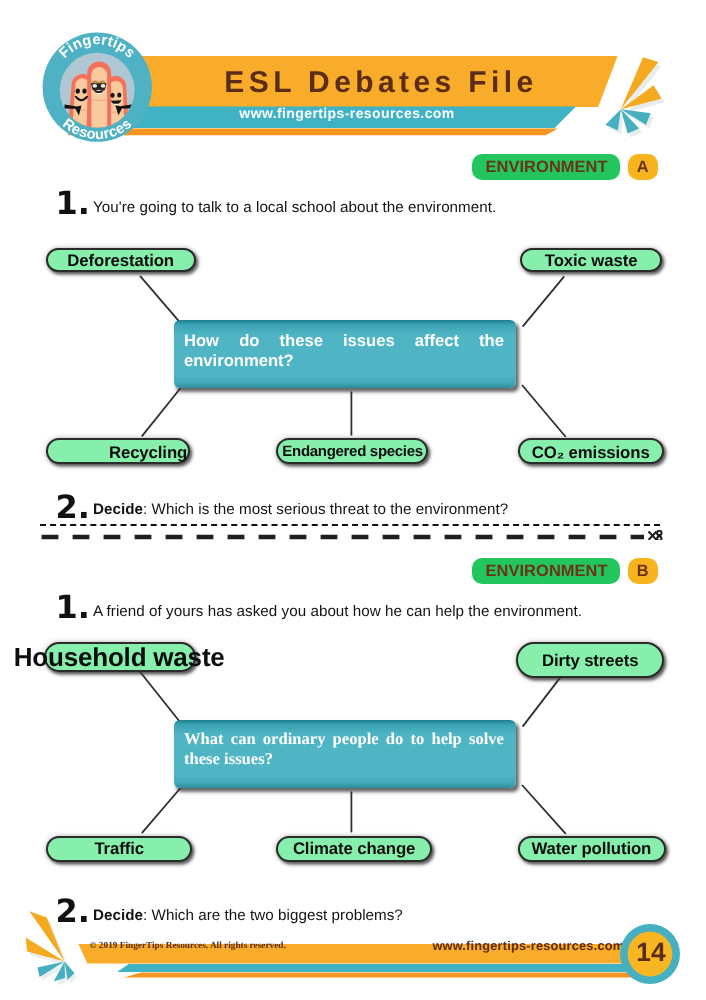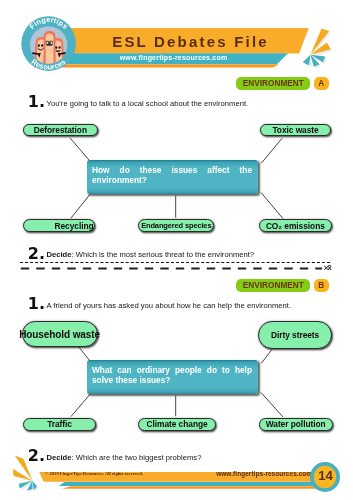--- a/index.html
+++ b/index.html
@@ -15,21 +15,21 @@
      clip-path:polygon(0 0,100% 0,97.5% 100%,0 100%);}
   .hdr-title{position:absolute;left:0;top:33.2px;width:381px;text-align:center;font-size:15px;
      font-weight:bold;color:#5B2D18;letter-spacing:2.2px;}
   .hdr-site{position:absolute;left:0;top:54.3px;width:347px;text-align:center;font-size:7px;
      font-weight:bold;color:#fff;letter-spacing:.2px;}
 
   .logo{position:absolute;left:20.7px;top:15.5px;width:55.2px;height:55.2px;}
   .burst{position:absolute;left:296px;top:18px;width:52px;height:54px;}
 
   
-  .tag{position:absolute;background:#84cc16;border-radius:5px;color:#6B3416;font-weight:bold;font-size:8.2px;
+  .tag{position:absolute;background:#22c55e;border-radius:5px;color:#6B3416;font-weight:bold;font-size:8.2px;
        letter-spacing:.05px;display:flex;align-items:center;justify-content:center;height:12.8px;}
   .tagL{position:absolute;background:#F8B41F;border-radius:5px;color:#6B3416;font-weight:bold;font-size:8.2px;
        display:flex;align-items:center;justify-content:center;height:12.8px;width:15.6px;}
 
   
   .qnum{position:absolute;font-size:16px;font-weight:bold;color:#111;font-family:"DejaVu Sans",sans-serif;line-height:1;}
   .qtxt{position:absolute;font-size:7.6px;color:#141414;line-height:1;letter-spacing:0.02px;}
   .qtxt b{font-weight:bold;}
 
   
@@ -194,23 +194,23 @@
     <b>Decide</b><span>: Which are the two biggest problems?</span>
   </div>
 
   <svg class="links">
     <line x1="70" y1="335.9" x2="91.9" y2="363.4" stroke="#2f2f2f" stroke-width="0.9"></line>
     <line x1="282.1" y1="336.2" x2="261.3" y2="363.3" stroke="#2f2f2f" stroke-width="0.9"></line>
     <line x1="91.1" y1="393" x2="70.9" y2="416.6" stroke="#2f2f2f" stroke-width="0.9"></line>
     <line x1="175.7" y1="395.7" x2="175.7" y2="416.2" stroke="#2f2f2f" stroke-width="0.9"></line>
     <line x1="261" y1="392.5" x2="282.9" y2="416.9" stroke="#2f2f2f" stroke-width="0.9"></line>
   </svg>
-  <div class="pill" style="left:21.5px;top:321.4px;width:76.2px;height:26px;font-size:10px;letter-spacing:-0.1px;">Household waste</div>
-  <div class="pill" style="left:258.1px;top:321.4px;width:74px;height:28px;">Dirty streets</div>
-  <div class="cbox" style="left:86.5px;top:360.4px;width:171px;height:33.5px;">
+  <div class="pill" style="left:21.5px;top:321.4px;width:76.2px;height:15px;font-size:13px;letter-spacing:-0.1px;">Household waste</div>
+  <div class="pill" style="left:258.1px;top:321.4px;width:74px;height:18px;">Dirty streets</div>
+  <div class="cbox" style="left:86.5px;top:360.4px;width:171px;height:33.5px;font-family:Liberation Serif, serif;">
     <span>What can ordinary people do to help solve these issues?</span>
   </div>
   <div class="pill" style="left:23.3px;top:417.6px;width:72.6px;height:13.7px;">Traffic</div>
   <div class="pill" style="left:258.6px;top:417.6px;width:74.2px;height:13.7px;">Water pollution</div>
   <div class="pill" style="left:138.4px;top:417.6px;width:77.3px;height:13.7px;">Climate change</div>
 
   <div class="ft-orange2" style="left:62px;top:486.3px;width:268px;height:2.5px;clip-path:polygon(3.2% 0,100% 0,100% 100%,0 100%);"></div>
   <div class="ft-teal" style="left:58px;top:481.5px;width:272px;height:4.9px;clip-path:polygon(2.6% 0,100% 0,100% 100%,0 100%);"></div>
   <div class="ft-orange" style="left:39px;top:471.5px;width:291px;height:10.2px;clip-path:polygon(0 0,100% 0,100% 100%,1.6% 100%);"></div>
   <div class="ft-copy" style="left:44.8px;top:471.4px;">© 2019 FingerTips Resources.  All rights reserved.</div>

